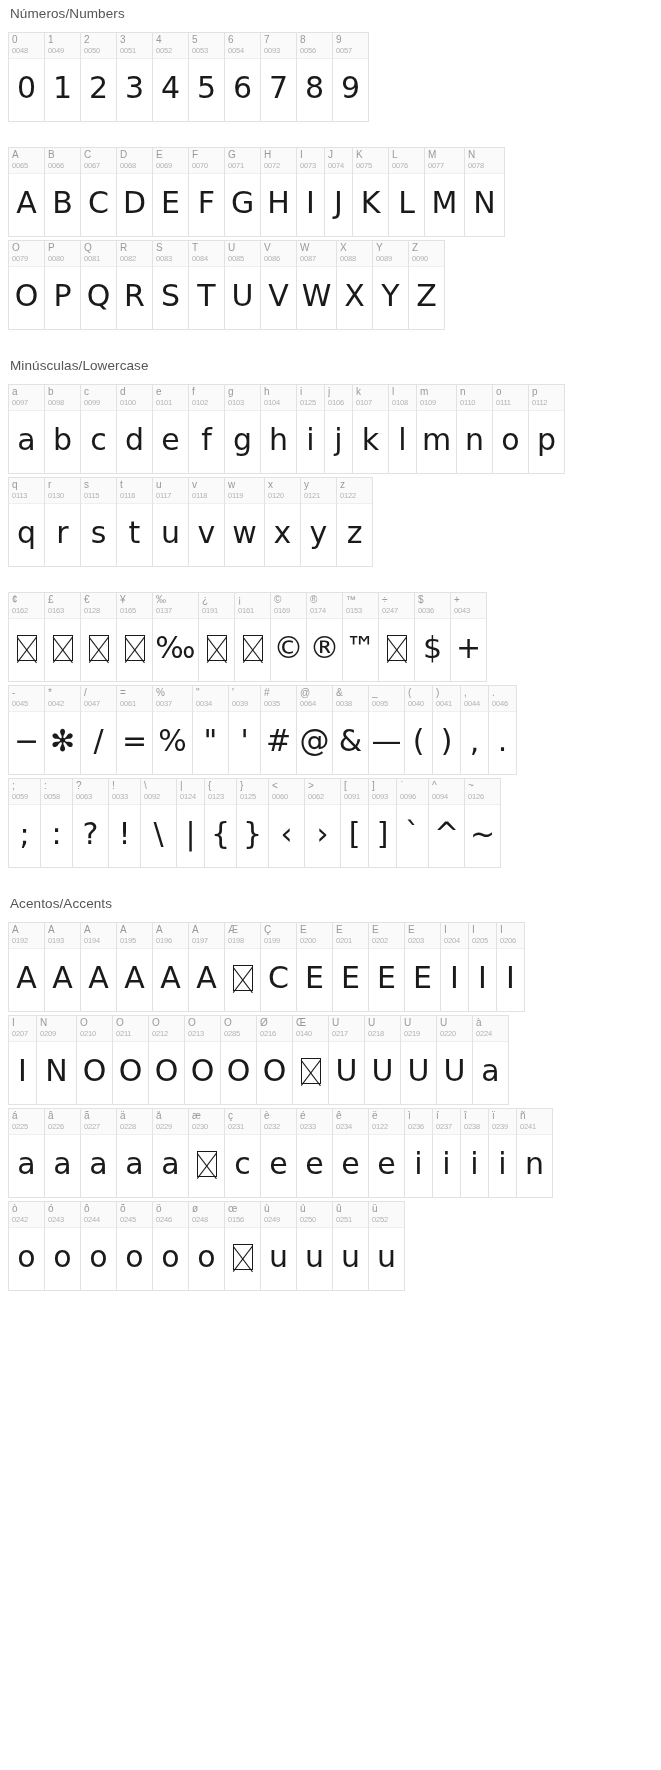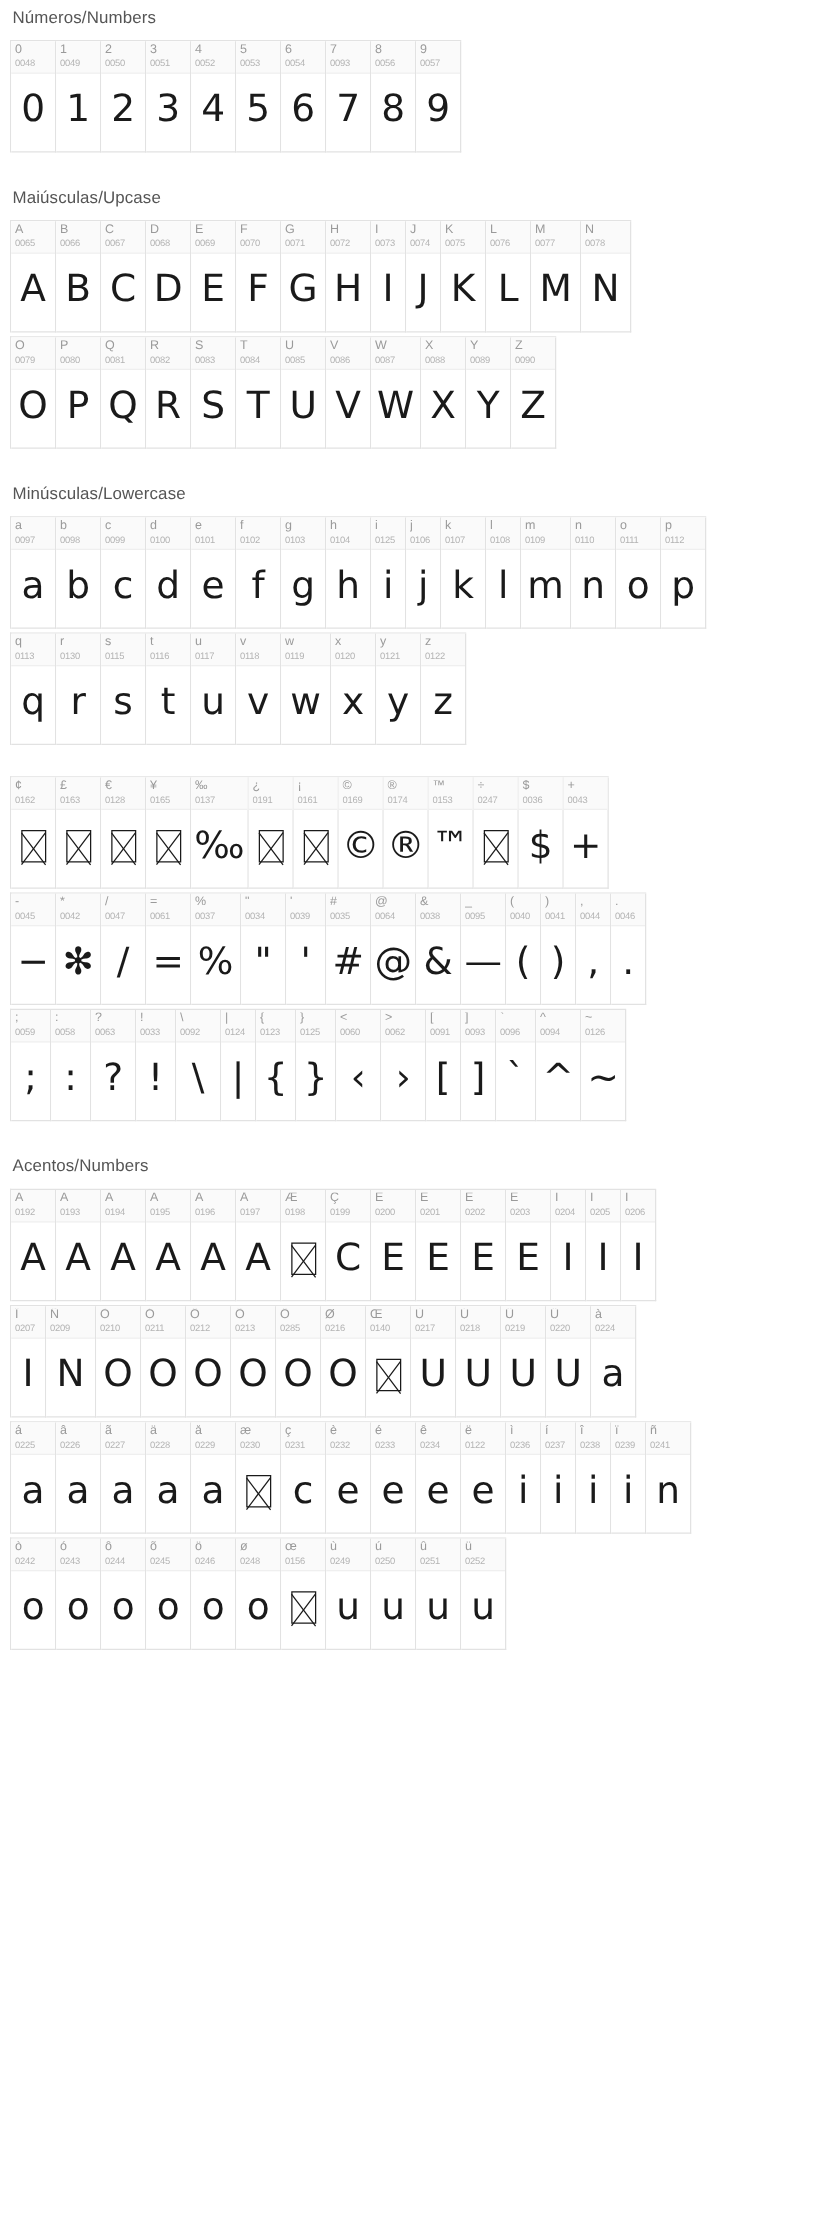--- a/index.html
+++ b/index.html
@@ -179,21 +179,21 @@
               <div class="glyph">8</div>
             </div>
             <div class="cell w-m">
               <div class="cell-head">
                 <span class="ch">9</span>
                 <span class="code">0057</span>
               </div>
               <div class="glyph">9</div>
             </div>
           </div></div><div class="spacer"></div></div>
-      <div class="section"><div class="section-title">Maiúsculas/Upcase</div><div class="glyph-block"><div class="row">
+      <div class="section"><div class="glyph-block"><div class="row">
             <div class="cell w-m">
               <div class="cell-head">
                 <span class="ch">A</span>
                 <span class="code">0065</span>
               </div>
               <div class="glyph">A</div>
             </div>
             <div class="cell w-m">
               <div class="cell-head">
                 <span class="ch">B</span>
@@ -868,21 +868,21 @@
               <div class="glyph">^</div>
             </div>
             <div class="cell w-m">
               <div class="cell-head">
                 <span class="ch">~</span>
                 <span class="code">0126</span>
               </div>
               <div class="glyph">~</div>
             </div>
           </div></div><div class="spacer"></div></div>
-      <div class="section"><div class="section-title">Acentos/Numbers</div><div class="glyph-block"><div class="row">
+      <div class="section"><div class="section-title">Acentos/Accents</div><div class="glyph-block"><div class="row">
             <div class="cell w-m">
               <div class="cell-head">
                 <span class="ch">À</span>
                 <span class="code">0192</span>
               </div>
               <div class="glyph">A</div>
             </div>
             <div class="cell w-m">
               <div class="cell-head">
                 <span class="ch">Á</span>

